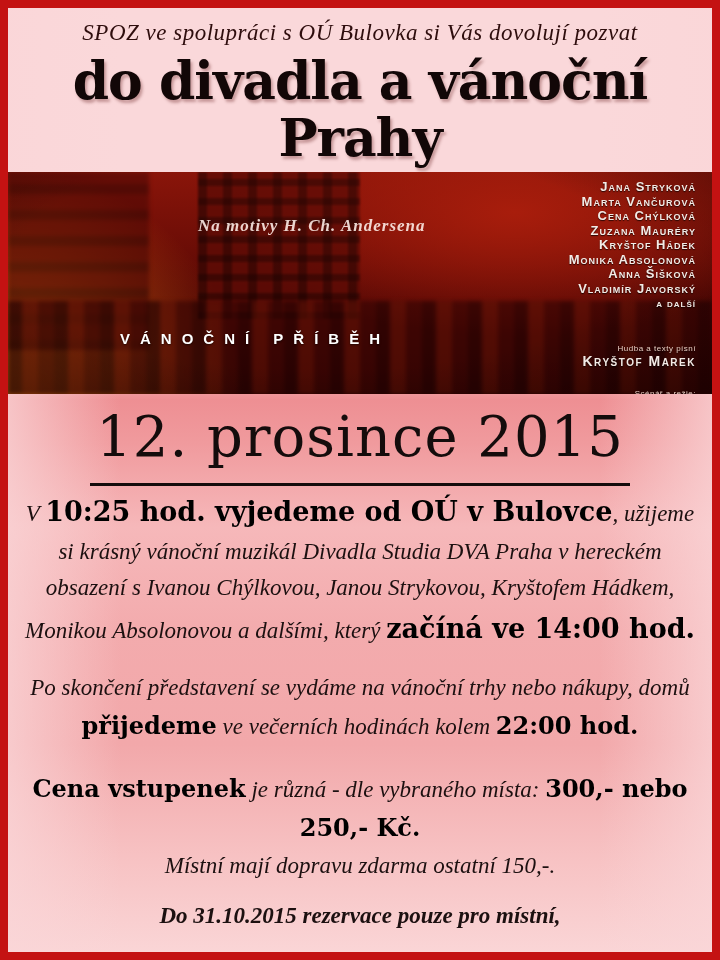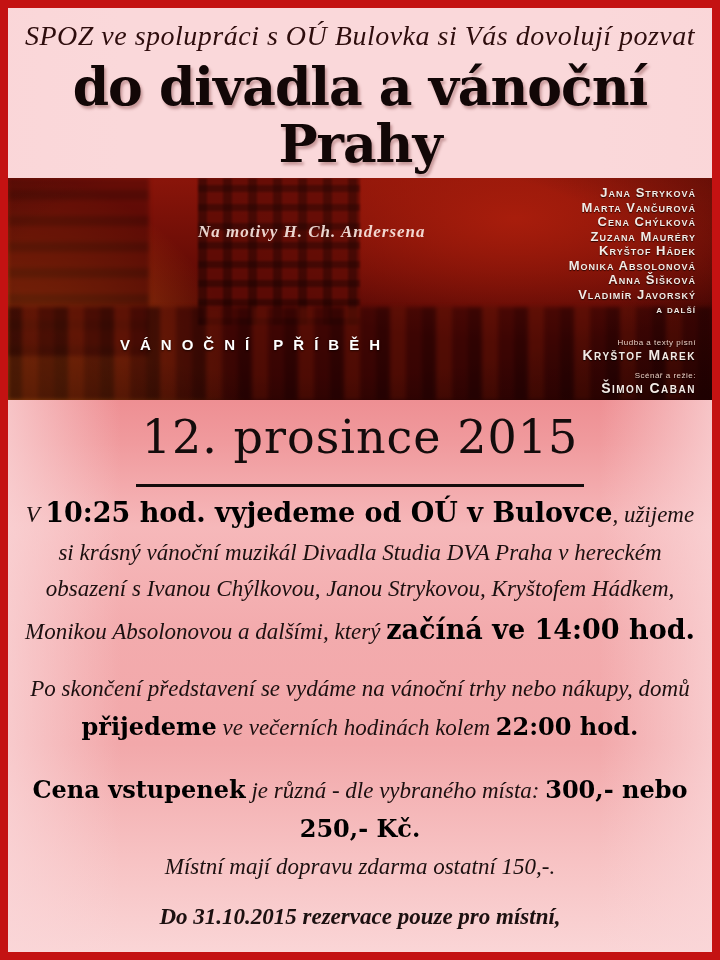--- a/index.html
+++ b/index.html
@@ -9,21 +9,21 @@
     border:8px solid #c41212;
     background:
       linear-gradient(90deg, rgba(250,214,216,.75) 0%, rgba(250,214,216,0) 16%, rgba(250,214,216,0) 84%, rgba(250,214,216,.75) 100%),
       linear-gradient(180deg,
         #fad8da 0%, #fad8da 36%,
         #f5b9bc 38.5%, #ee8f93 41.5%, #f09a9d 46%,
         #f6b8ba 55%, #f3abad 66%, #f2a8aa 78%,
         #f7c2c3 90%, #fad5d6 100%);
     overflow:hidden;}
   
-  .subtitle{margin-top:12px;text-align:center;font-size:28px;font-style:italic;
+  .subtitle{margin-top:12px;text-align:center;font-size:23px;font-style:italic;
     color:#2e0d0d;letter-spacing:.5px;}
   .title{margin-top:6px;text-align:center;font-size:52px;font-weight:bold;
     font-family:"DejaVu Serif",serif;color:#120707;letter-spacing:-1px;
     text-shadow:2px 3px 3px rgba(100,30,30,.35);line-height:1.1;}
   
   .banner{position:relative;width:704px;height:222px;margin-top:6px;overflow:hidden;
     background:
       radial-gradient(circle at 0% 105%, rgba(255,130,20,.85), rgba(255,130,20,0) 32%),
       radial-gradient(ellipse 60% 80% at 72% 18%, #a81d0c, rgba(168,29,12,0) 70%),
       linear-gradient(180deg,#8a150a 0%, #6b0d06 35%, #480604 70%, #2e0302 100%);}
@@ -48,27 +48,27 @@
     font-weight:bold;font-size:15px;color:#fff;letter-spacing:10px;
     text-shadow:0 1px 2px rgba(0,0,0,.6);}
   .cast{position:absolute;right:16px;top:8px;text-align:right;
     font-family:"Liberation Sans",sans-serif;font-weight:bold;font-size:13px;
     font-variant:small-caps;letter-spacing:1px;color:#f4ebe6;line-height:14.5px;
     text-shadow:0 1px 1px rgba(0,0,0,.7);}
   .cast .etc{font-size:11px;line-height:15px;}
   .credits{position:absolute;right:16px;top:152px;text-align:right;
     font-family:"Liberation Sans",sans-serif;color:#e9cdc2;
     text-shadow:0 1px 1px rgba(0,0,0,.7);}
-  .credit-role{font-size:8px;letter-spacing:.5px;margin-top:8px;}
+  .credit-role{font-size:8px;letter-spacing:.5px;margin-top:20px;}
   .credit-name{font-size:14px;font-weight:bold;font-variant:small-caps;
     letter-spacing:1.5px;color:#f4ebe6;}
   
   .date-wrap{text-align:center;margin-top:10px;}
-  .date{display:inline-block;font-family:"DejaVu Serif",serif;font-size:46px;
-    color:#140c0c;border-bottom:3px solid #140c0c;padding:0 6px 20px 6px;letter-spacing:1px;}
+  .date{display:inline-block;font-family:"DejaVu Serif",serif;font-size:56px;
+    color:#140c0c;border-bottom:3px solid #140c0c;padding:0 6px 14px 6px;letter-spacing:1px;}
   
   .para{width:676px;margin:0 auto;text-align:center;color:#1c1010;
     font-style:italic;font-size:23px;line-height:1.6;}
   .intro{margin-top:16px;}
   .travel{margin-top:4px;}
   .evening{margin-top:20px;}
   .price{margin-top:24px;}
   .reserve{margin-top:14px;font-weight:bold;font-style:italic;font-size:23px;line-height:1.55;}
   .b{font-style:normal;font-weight:bold;font-family:"DejaVu Serif",serif;
      font-size:27px;color:#000;}

